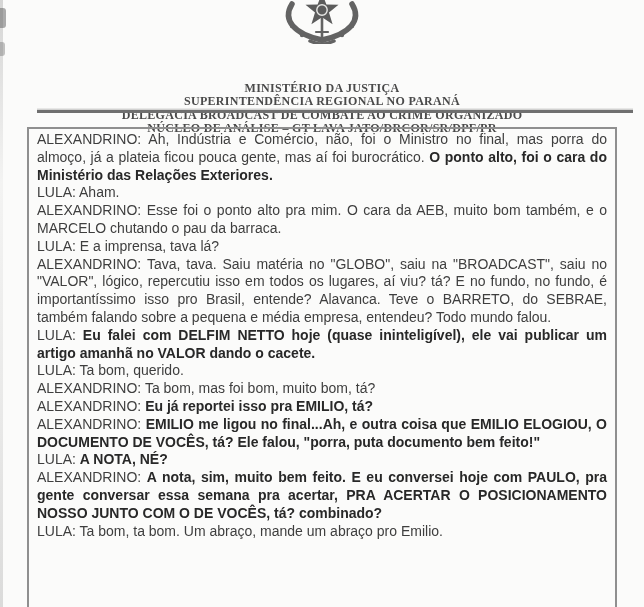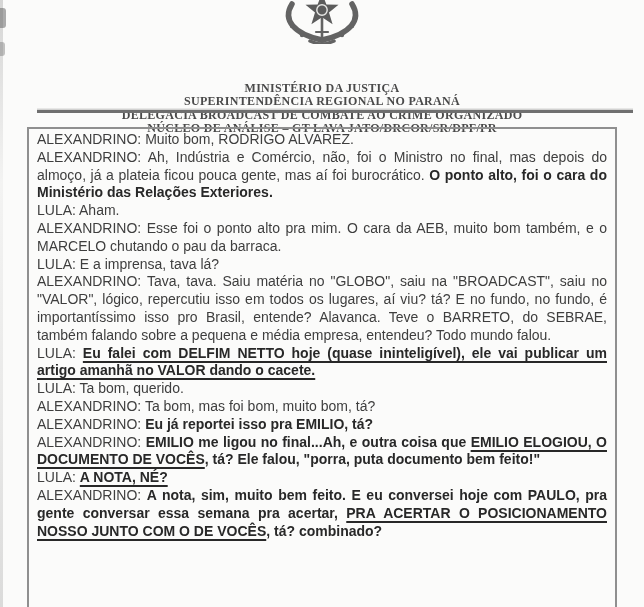--- a/index.html
+++ b/index.html
@@ -47,21 +47,20 @@
     padding:2px 8px 20px 8px;
     background:transparent;
     font-size:14px; line-height:17.8px;
     color:var(--ink);
     overflow:hidden;
   }
   .utt{text-align:justify;}
   .seg.bold{font-weight:bold;color:var(--ink_bold);}
   .seg.bold-underline{
     font-weight:bold;color:var(--ink_bold);
-    text-decoration:underline;
     text-decoration-thickness:2px;
     text-underline-offset:2.5px;
   }
   .speaker{color:var(--ink);}
   
   .scan-edge{
     position:absolute; left:0; top:0; width:3px; height:607px;
     background:linear-gradient(#8a8a8a55,#c0c0c022 30%,#b5b5b544 70%,#9a9a9a55);
     pointer-events:none;
   }
@@ -104,26 +103,26 @@
 
 <div class="doc-header">
   <div>MINISTÉRIO DA JUSTIÇA</div>
   <div>SUPERINTENDÊNCIA REGIONAL NO PARANÁ</div>
   <div>DELEGACIA BROADCAST DE COMBATE AO CRIME ORGANIZADO</div>
   <div>NÚCLEO DE ANÁLISE – GT LAVA JATO/DRCOR/SR/DPF/PR</div>
 </div>
 <div class="header-rule"></div>
 
 <div class="transcript-box">
-    <p class="utt"><span class="speaker">ALEXANDRINO: </span><span class="seg normal">Muito bom, RODRIGO ALVAREZ.</span></p>
-    <p class="utt"><span class="speaker">ALEXANDRINO: </span><span class="seg normal">Ah, Indústria e Comércio, não, foi o Ministro no final, mas depois do almoço, já a plateia ficou pouca gente, mas aí foi burocrático. </span><span class="seg bold">O ponto alto, foi o cara do Ministério das Relações Exteriores.</span></p>
+    <p class="utt"><span class="speaker">ALEXANDRINO: </span><span class="seg normal">Ah, Indústria e Comércio, não, foi o Ministro no final, mas porra do almoço, já a plateia ficou pouca gente, mas aí foi burocrático. </span><span class="seg bold">O ponto alto, foi o cara do Ministério das Relações Exteriores.</span></p>
     <p class="utt"><span class="speaker">LULA: </span><span class="seg normal">Aham.</span></p>
     <p class="utt"><span class="speaker">ALEXANDRINO: </span><span class="seg normal">Esse foi o ponto alto pra mim. O cara da AEB, muito bom também, e o MARCELO chutando o pau da barraca.</span></p>
     <p class="utt"><span class="speaker">LULA: </span><span class="seg normal">E a imprensa, tava lá?</span></p>
     <p class="utt"><span class="speaker">ALEXANDRINO: </span><span class="seg normal">Tava, tava. Saiu matéria no "GLOBO", saiu na "BROADCAST", saiu no "VALOR", lógico, repercutiu isso em todos os lugares, aí viu? tá? E no fundo, no fundo, é importantíssimo isso pro Brasil, entende? Alavanca. Teve o BARRETO, do SEBRAE, também falando sobre a pequena e média empresa, entendeu? Todo mundo falou.</span></p>
     <p class="utt"><span class="speaker">LULA: </span><span class="seg bold-underline">Eu falei com DELFIM NETTO hoje (quase ininteligível), ele vai publicar um artigo amanhã no VALOR dando o cacete.</span></p>
     <p class="utt"><span class="speaker">LULA: </span><span class="seg normal">Ta bom, querido.</span></p>
     <p class="utt"><span class="speaker">ALEXANDRINO: </span><span class="seg normal">Ta bom, mas foi bom, muito bom, tá?</span></p>
     <p class="utt"><span class="speaker">ALEXANDRINO: </span><span class="seg bold">Eu já reportei isso pra EMILIO, tá?</span></p>
     <p class="utt"><span class="speaker">ALEXANDRINO: </span><span class="seg bold">EMILIO me ligou no final...Ah, e outra coisa que </span><span class="seg bold-underline">EMILIO ELOGIOU, O DOCUMENTO DE VOCÊS</span><span class="seg bold">, tá? Ele falou, "porra, puta documento bem feito!"</span></p>
     <p class="utt"><span class="speaker">LULA: </span><span class="seg bold-underline">A NOTA, NÉ?</span></p>
     <p class="utt"><span class="speaker">ALEXANDRINO: </span><span class="seg bold">A nota, sim, muito bem feito. E eu conversei hoje com PAULO, pra gente conversar essa semana pra acertar, </span><span class="seg bold-underline">PRA ACERTAR O POSICIONAMENTO NOSSO JUNTO COM O DE VOCÊS</span><span class="seg bold">, tá? combinado?</span></p>
+    <p class="utt"><span class="speaker">LULA: </span><span class="seg normal">Ta bom, ta bom. Um abraço, mande um abraço pro Emilio.</span></p>
   </div>
 
 </body></html>

